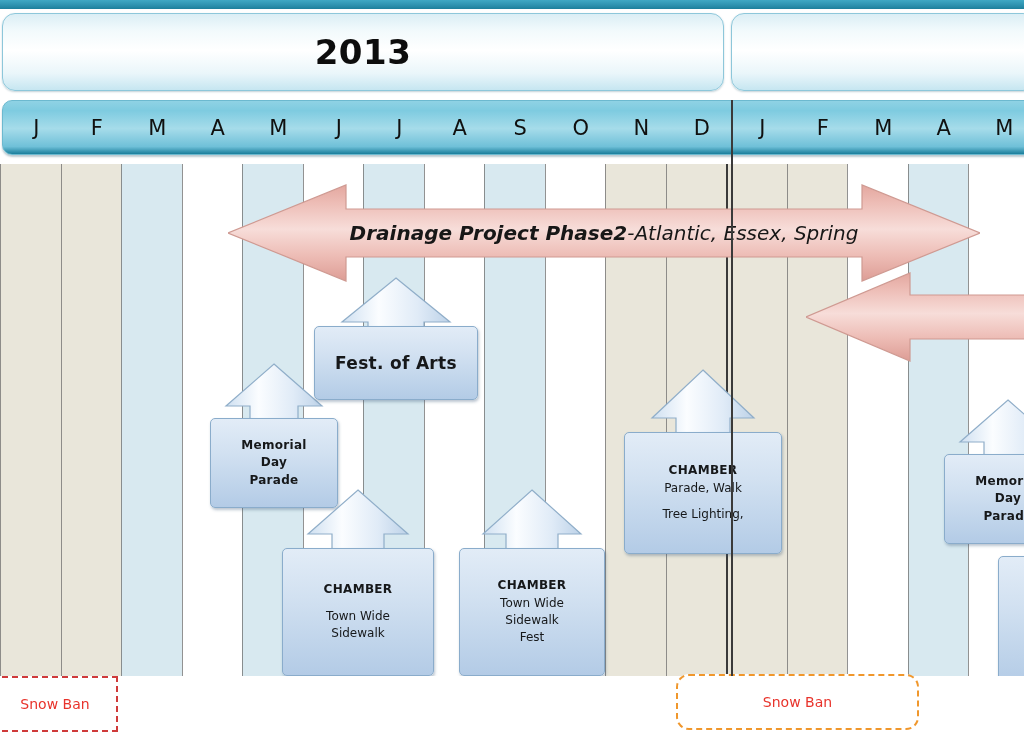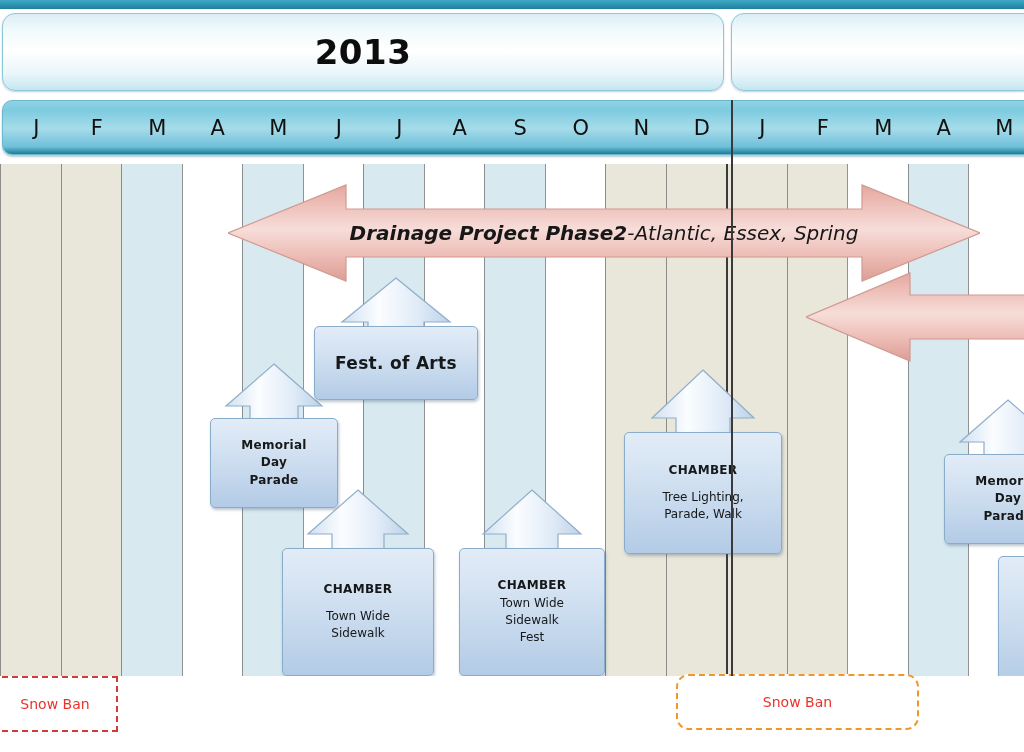--- a/index.html
+++ b/index.html
@@ -317,22 +317,22 @@
         <span class="ln">Fest</span>
       </div>
     </div>
 
     <div class="callout" id="co-ch3" style="left:624px;top:202px;width:158px;height:188px;">
       <svg class="up-arrow" width="158" height="78" viewBox="0 0 158 78">
         <polygon points="79,4 130,52 106,52 106,78 52,78 52,52 28,52" fill="url(#upg1)" stroke="#90aec9" stroke-width="1.2"></polygon>
       </svg>
       <div class="cbox" style="left:0;top:66px;width:158px;height:122px;">
         <span class="ln bold">CHAMBER</span>
+        <span class="ln">Parade, Walk</span>
         <span class="ln gap">Tree Lighting,</span>
-        <span class="ln">Parade, Walk</span>
       </div>
     </div>
 
     <div class="callout" id="co-memorial2" style="left:944px;top:232px;width:128px;height:148px;">
       <svg class="up-arrow" width="128" height="70" viewBox="0 0 128 70">
         <polygon points="64,4 112,46 88,46 88,70 40,70 40,46 16,46" fill="url(#upg1)" stroke="#90aec9" stroke-width="1.2"></polygon>
       </svg>
       <div class="cbox" style="left:0;top:58px;width:128px;height:90px;">
         <span class="ln bold">Memorial</span>
         <span class="ln bold">Day</span>

